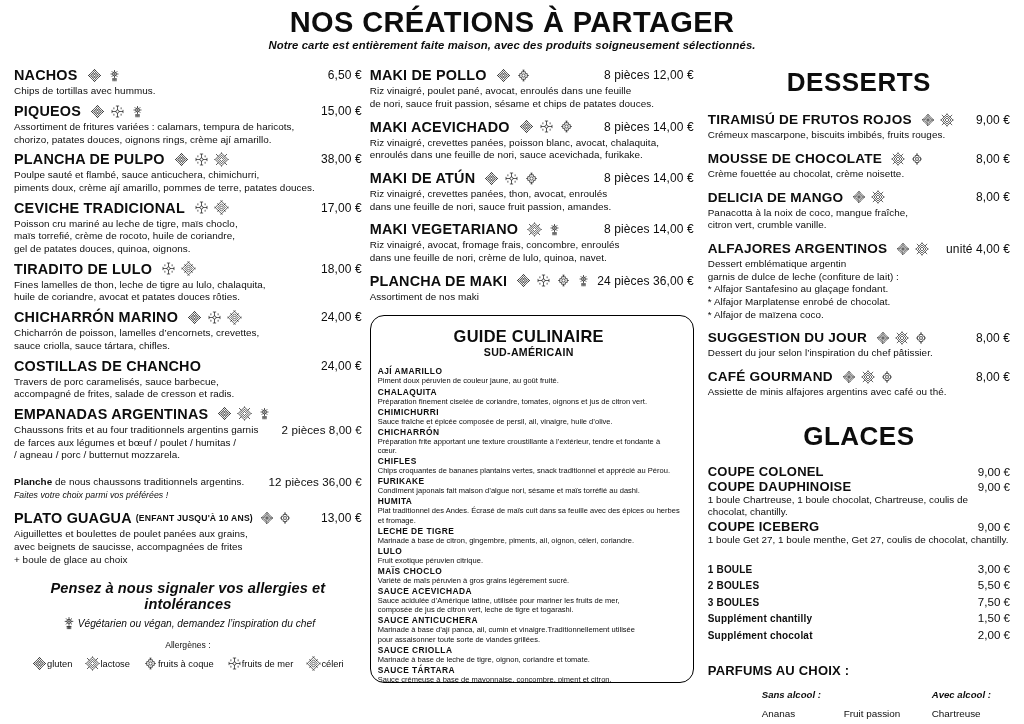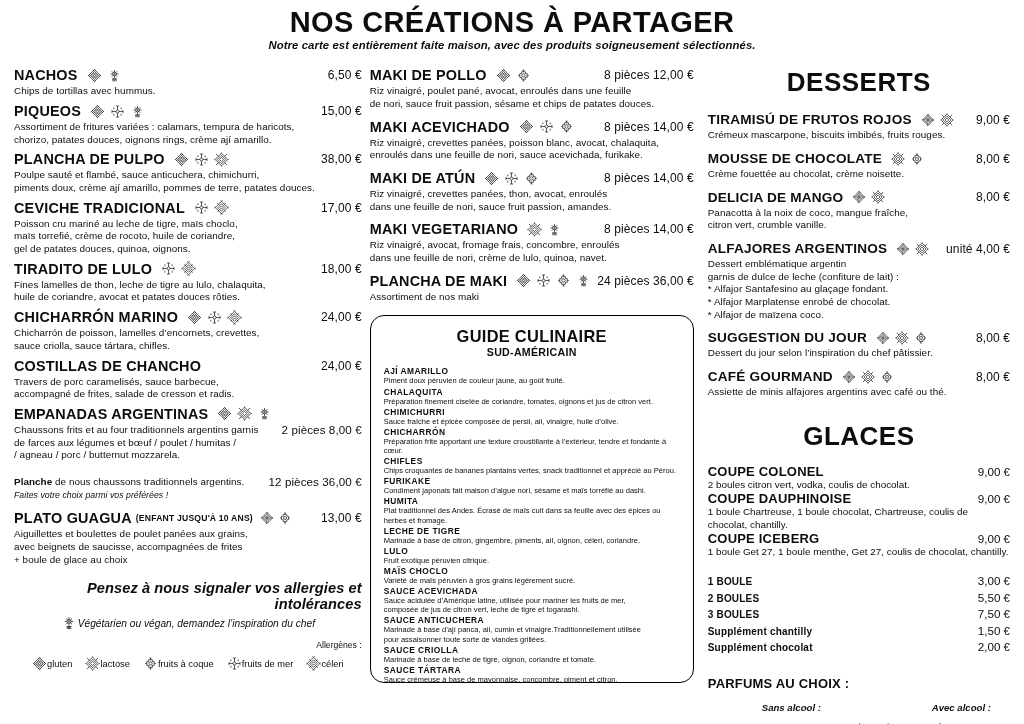--- a/index.html
+++ b/index.html
@@ -59,40 +59,40 @@
   .desc-row .qty-price { margin-left:10px; padding-top:1px; }
 
   
   .section-title {
     text-align:center; font-size:26px; font-weight:bold; letter-spacing:.5px;
     margin:0 0 14px 0;
   }
   .section-title.glaces { margin-top:22px; margin-bottom:12px; }
 
   
-  .allergy { margin-top:14px; text-align:right; }
+  .allergy { margin-top:14px; text-align:center; }
   .allergy-title {
     font-size:14.6px; font-style:italic; font-weight:600; letter-spacing:.1px;
   }
   .veg-line {
     display:flex; align-items:center; justify-content:center; gap:1px;
     margin-top:3px; font-size:10.2px; font-style:italic;
   }
   .allerg-label { font-size:8.6px; margin-top:9px; }
   .legend {
     display:flex; align-items:center; justify-content:center; gap:13px;
     margin-top:6px;
   }
   .legend-item { display:flex; align-items:center; }
   .legend-item span { font-size:9.3px; }
 
   
   .guide {
     border:1.1px solid #000; border-radius:14px;
-    margin-top:12px; padding:11px 13px 9px 13px;
+    margin-top:12px; padding:11px 13px 9px 7px;
     height:368px; overflow:hidden;
   }
   .guide h2 {
     margin:0; text-align:center; font-size:16.4px; font-weight:bold;
     letter-spacing:.3px;
   }
   .guide h3 {
     margin:0 0 8px 0; text-align:center; font-size:10.6px; font-weight:bold;
     letter-spacing:.3px;
   }
@@ -946,21 +946,20 @@
           </div>
         </div>
 
       <div class="section-title glaces">GLACES</div>
       <div id="coupe-items">
           <div>
             <div class="g-row">
        <span class="nm">COUPE COLONEL</span>
        <span class="pr">9,00 €</span>
      </div>
-     <div class="g-sub">2 boules citron vert, vodka, coulis de chocolat.</div>
           </div>
           <div>
             <div class="g-row">
        <span class="nm">COUPE DAUPHINOISE</span>
        <span class="pr">9,00 €</span>
      </div>
      <div class="g-sub">1 boule Chartreuse, 1 boule chocolat, Chartreuse, coulis de chocolat, chantilly.</div>
           </div>
           <div>
             <div class="g-row">

